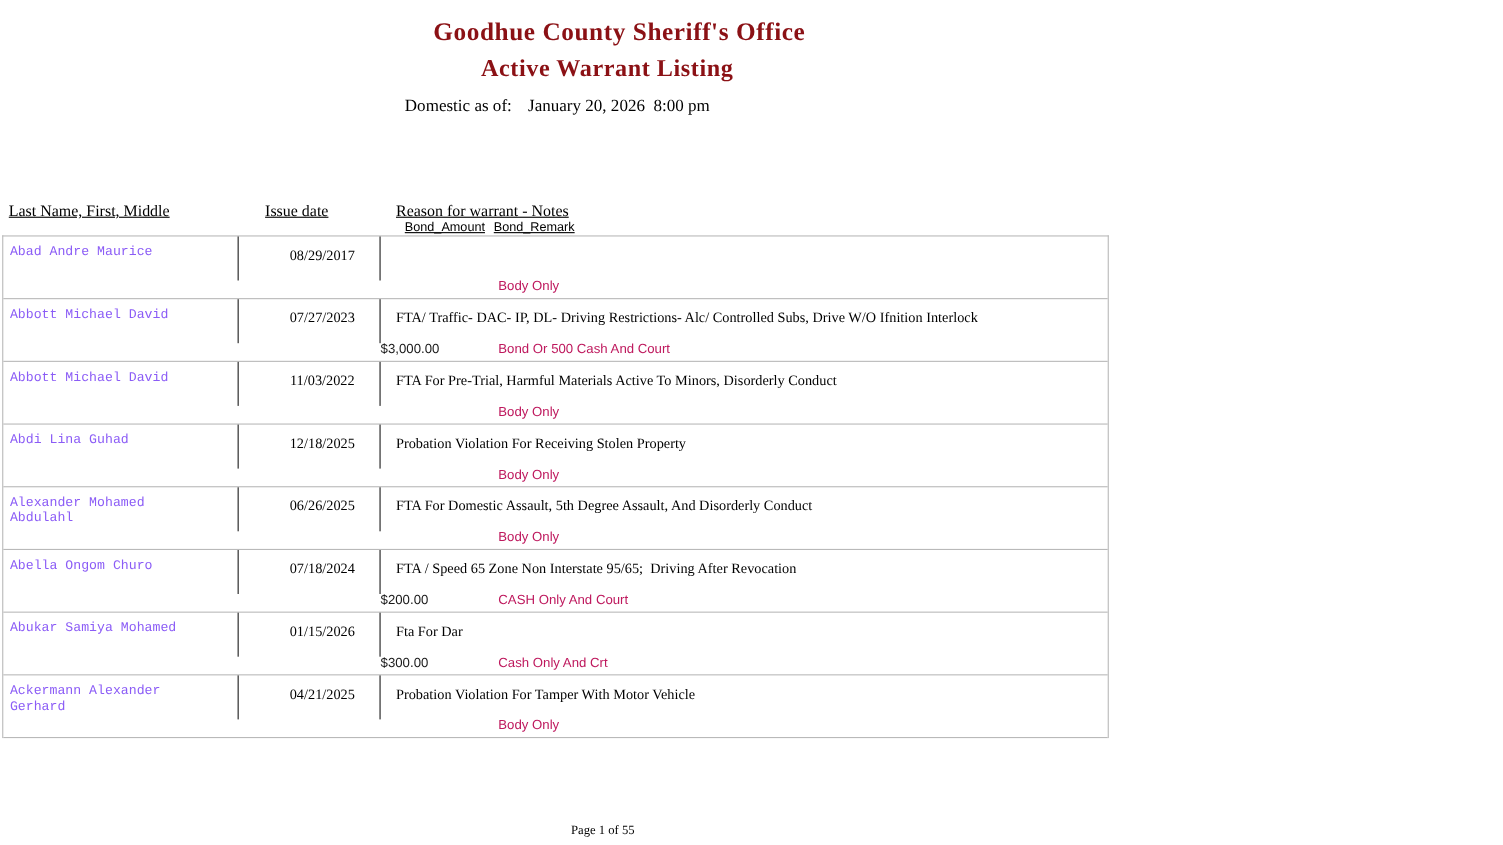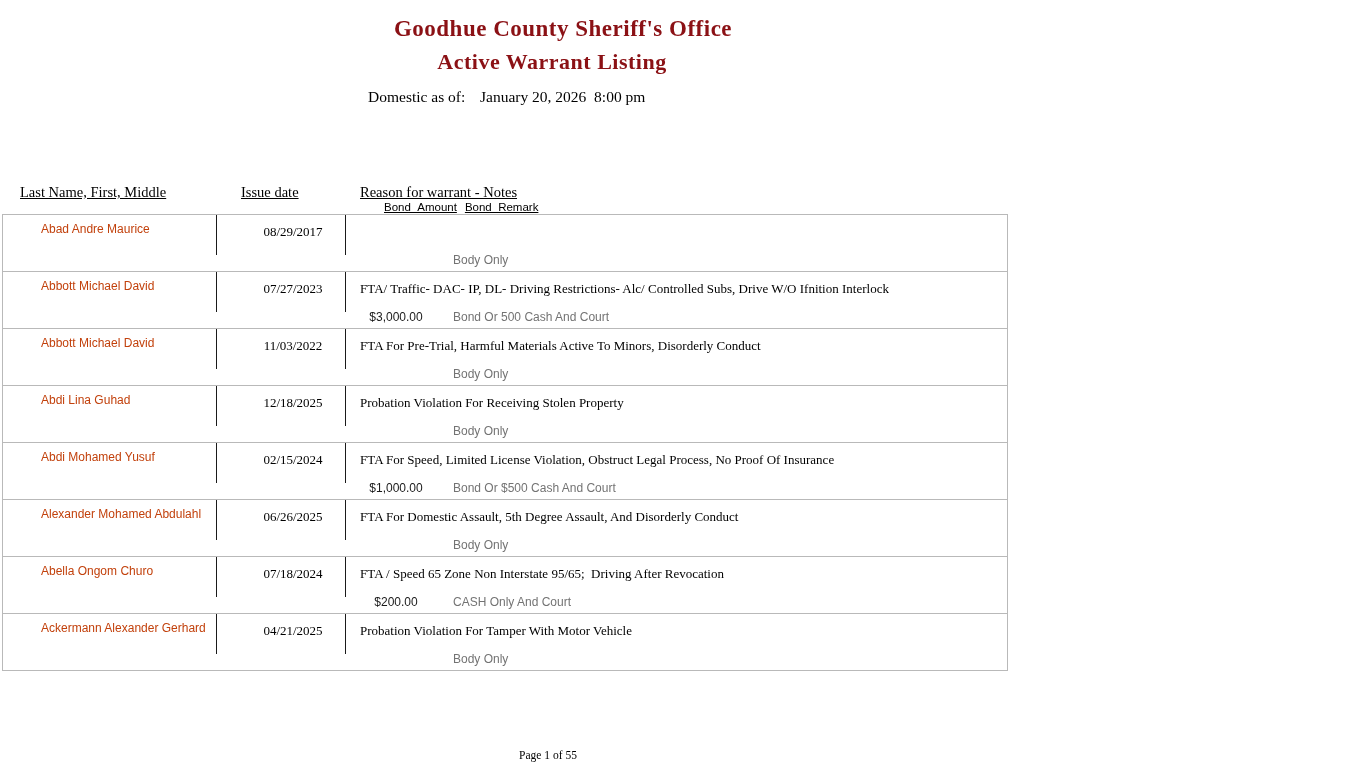--- a/index.html
+++ b/index.html
@@ -25,28 +25,27 @@
     position: absolute; top: 88px; left: 480px;
     font-size: 15.5px; white-space: pre;
   }
 
   
   .col-header {
     position: absolute; top: 184px;
     font-family: "Liberation Serif", serif; font-size: 14.5px;
     text-decoration: underline; white-space: pre;
   }
-  .col-header.name   { left: 20px; text-align: right; }
+  .col-header.name   { left: 8px; text-align: right; }
   .col-header.date   { left: 241px; }
   .col-header.reason { left: 360px; }
   .sub-header {
     position: absolute; top: 201px; left: 368px;
     font-family: "Liberation Sans", sans-serif; font-size: 11.5px;
     white-space: pre;
-    margin-left: 16px;
   }
   .sub-header span { text-decoration: underline; }
   .sub-header .gap { display: inline-block; width: 8px; }
 
   
   .warrant-table {
     position: absolute; top: 214px; left: 2px; width: 1006px;
     border: 1px solid #b9b9b9; border-bottom: none;
     background: #ffffff;
   }
@@ -55,40 +54,39 @@
     border-bottom: 1px solid #b9b9b9;
   }
   .vline {
     position: absolute; top: 0; width: 1px; height: 40px; background: #1a1a1a;
   }
   .vline.v1 { left: 213px; }
   .vline.v2 { left: 342px; }
   .cell { position: absolute; }
   .cell.name {
     left: 6px; top: 7px; width: 172px;
-    font-family: Liberation Sans, sans-serif; font-size: 12px; line-height: 14px;
-    color: #c2410c;
-    margin-left: 32px;
+    font-family: Liberation Mono, monospace; font-size: 12px; line-height: 14px;
+    color: #8b5cf6;
   }
   .cell.date {
     left: 213px; top: 9px; width: 130px; text-align: center;
     font-family: "Liberation Serif", serif; font-size: 13px; padding-left: 24px;
   }
   .cell.reason {
     left: 357px; top: 9px; right: 8px;
     font-family: "Liberation Serif", serif; font-size: 13px;
     white-space: pre-wrap; overflow: hidden;
   }
   .cell.amount {
-    left: 343px; top: 38px; width: 100px; text-align: center;
+    left: 343px; top: 38px; width: 100px; text-align: left;
     font-family: "Liberation Sans", sans-serif; font-size: 12px; color: #1a1a1a;
   }
   .cell.remark {
     left: 450px; top: 38px;
-    font-family: "Liberation Sans", sans-serif; font-size: 12px; color: #737373;
+    font-family: "Liberation Sans", sans-serif; font-size: 12px; color: #be185d;
     white-space: pre;
   }
 
   
   .page-footer {
     position: absolute; top: 749px; left: 0; width: 1096px;
     text-align: center; font-family: "Liberation Serif", serif; font-size: 11.5px;
   }
 </style>
 </head>
@@ -138,29 +136,20 @@
   <div class="row">
     <div class="vline v1"></div>
     <div class="vline v2"></div>
     <div class="cell name">Abdi Lina Guhad</div>
     <div class="cell date">12/18/2025</div>
     <div class="cell reason">Probation Violation For Receiving Stolen Property</div>
     <div class="cell amount"></div>
     <div class="cell remark">Body Only</div>
   </div>
 
-  <div class="row">
-    <div class="vline v1"></div>
-    <div class="vline v2"></div>
-    <div class="cell name">Abdi Mohamed Yusuf</div>
-    <div class="cell date">02/15/2024</div>
-    <div class="cell reason">FTA For Speed, Limited License Violation, Obstruct Legal Process, No Proof Of Insurance</div>
-    <div class="cell amount">$1,000.00</div>
-    <div class="cell remark">Bond Or $500 Cash And Court</div>
-  </div>
 
   <div class="row">
     <div class="vline v1"></div>
     <div class="vline v2"></div>
     <div class="cell name">Alexander Mohamed Abdulahl</div>
     <div class="cell date">06/26/2025</div>
     <div class="cell reason">FTA For Domestic Assault, 5th Degree Assault, And Disorderly Conduct</div>
     <div class="cell amount"></div>
     <div class="cell remark">Body Only</div>
   </div>
@@ -168,20 +157,29 @@
   <div class="row">
     <div class="vline v1"></div>
     <div class="vline v2"></div>
     <div class="cell name">Abella Ongom Churo</div>
     <div class="cell date">07/18/2024</div>
     <div class="cell reason">FTA / Speed 65 Zone Non Interstate 95/65;  Driving After Revocation</div>
     <div class="cell amount">$200.00</div>
     <div class="cell remark">CASH Only And Court</div>
   </div>
 
+  <div class="row">
+    <div class="vline v1"></div>
+    <div class="vline v2"></div>
+    <div class="cell name">Abukar Samiya Mohamed</div>
+    <div class="cell date">01/15/2026</div>
+    <div class="cell reason">Fta For Dar</div>
+    <div class="cell amount">$300.00</div>
+    <div class="cell remark">Cash Only And Crt</div>
+  </div>
 
   <div class="row">
     <div class="vline v1"></div>
     <div class="vline v2"></div>
     <div class="cell name">Ackermann Alexander Gerhard</div>
     <div class="cell date">04/21/2025</div>
     <div class="cell reason">Probation Violation For Tamper With Motor Vehicle</div>
     <div class="cell amount"></div>
     <div class="cell remark">Body Only</div>
   </div>

